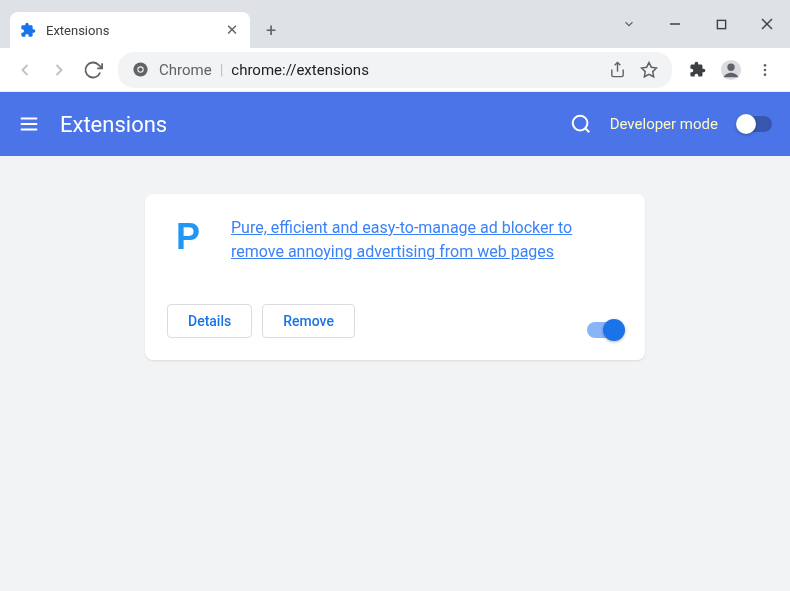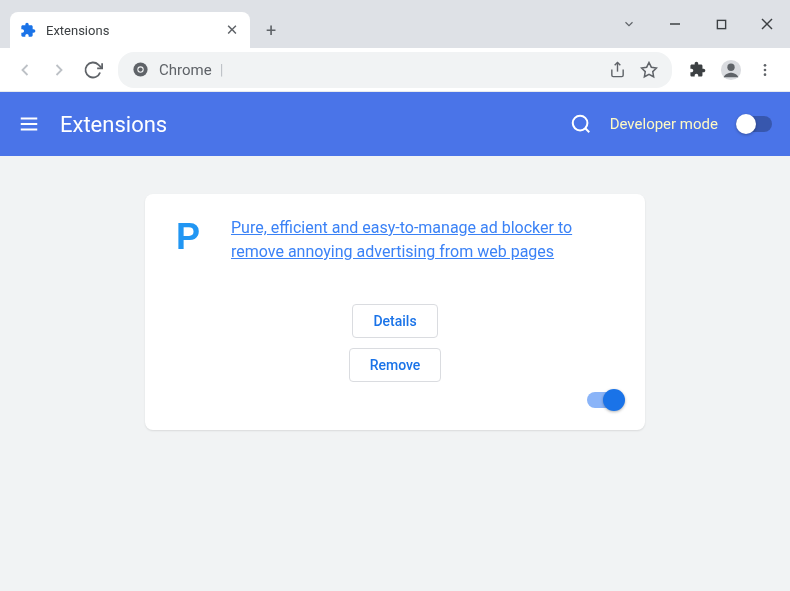--- a/index.html
+++ b/index.html
@@ -47,21 +47,21 @@
 
 
 .content { background: #f1f3f4; padding: 38px 0; display: flex; justify-content: center; position: relative; z-index: 1; height: calc(591px - 48px - 44px - 64px); }
 .card { width: 500px; background: #fff; border-radius: 8px; padding: 22px; box-shadow: 0 1px 2px rgba(0,0,0,0.1); height: fit-content; }
 .card-top { display: flex; gap: 22px; }
 .ext-icon { width: 42px; height: 42px; flex-shrink: 0; display: flex; align-items: center; justify-content: center; }
 .ext-p { font-size: 36px; font-weight: bold; color: #2196f3; font-family: Arial, sans-serif; }
 .ext-info { flex: 1; }
 .ext-name { font-size: 16px; color: #202124; margin-bottom: 6px; }
 .ext-desc { font-size: 16px; color: #3b82f6; line-height: 1.5; text-decoration: underline; }
-.card-bottom { display: flex; align-items: center; margin-top: 40px; gap: 10px; flex-direction: column; }
+.card-bottom { display: flex; align-items: flex-end; margin-top: 40px; gap: 10px; }
 .card-btn { padding: 8px 20px; border: 1px solid #dadce0; border-radius: 4px; background: #fff; color: #1a73e8; font-size: 14px; font-weight: 500; cursor: pointer; }
 .ext-toggle { margin-left: auto; width: 36px; height: 16px; background: #8ab4f8; border-radius: 8px; position: relative; cursor: pointer; }
 .ext-toggle::after { content: ''; position: absolute; right: -2px; top: -3px; width: 22px; height: 22px; background: #1a73e8; border-radius: 50%; box-shadow: 0 1px 3px rgba(0,0,0,0.3); }
 </style>
 </head>
 <body>
 
 <div class="watermark">
   <div class="watermark-logo">
     <span class="watermark-p">P</span>
@@ -126,20 +126,21 @@
   <div class="omnibox">
     <span class="omnibox-icon">
       <svg width="17" height="17" viewBox="0 0 24 24">
           <circle cx="12" cy="12" r="10" fill="#5f6368"></circle>
           <circle cx="12" cy="12" r="4.5" fill="#f1f3f4"></circle>
           <circle cx="12" cy="12" r="3" fill="#5f6368"></circle>
         </svg>
     </span>
     <span class="omnibox-prefix">Chrome</span>
     <span class="omnibox-sep">|</span>
+    <span class="omnibox-url">chrome://extensions</span>
     <div class="omnibox-right">
       <span class="ob-icon">
         <svg width="17" height="17" viewBox="0 0 24 24" fill="none" stroke="#5f6368" stroke-width="2">
             <path d="M4 12v8a2 2 0 0 0 2 2h12a2 2 0 0 0 2-2v-8"></path>
             <polyline points="16 6 12 2 8 6"></polyline>
             <line x1="12" y1="2" x2="12" y2="15"></line>
           </svg>
       </span>
       <span class="ob-icon">
         <svg width="18" height="18" viewBox="0 0 24 24" fill="none" stroke="#5f6368" stroke-width="2">

